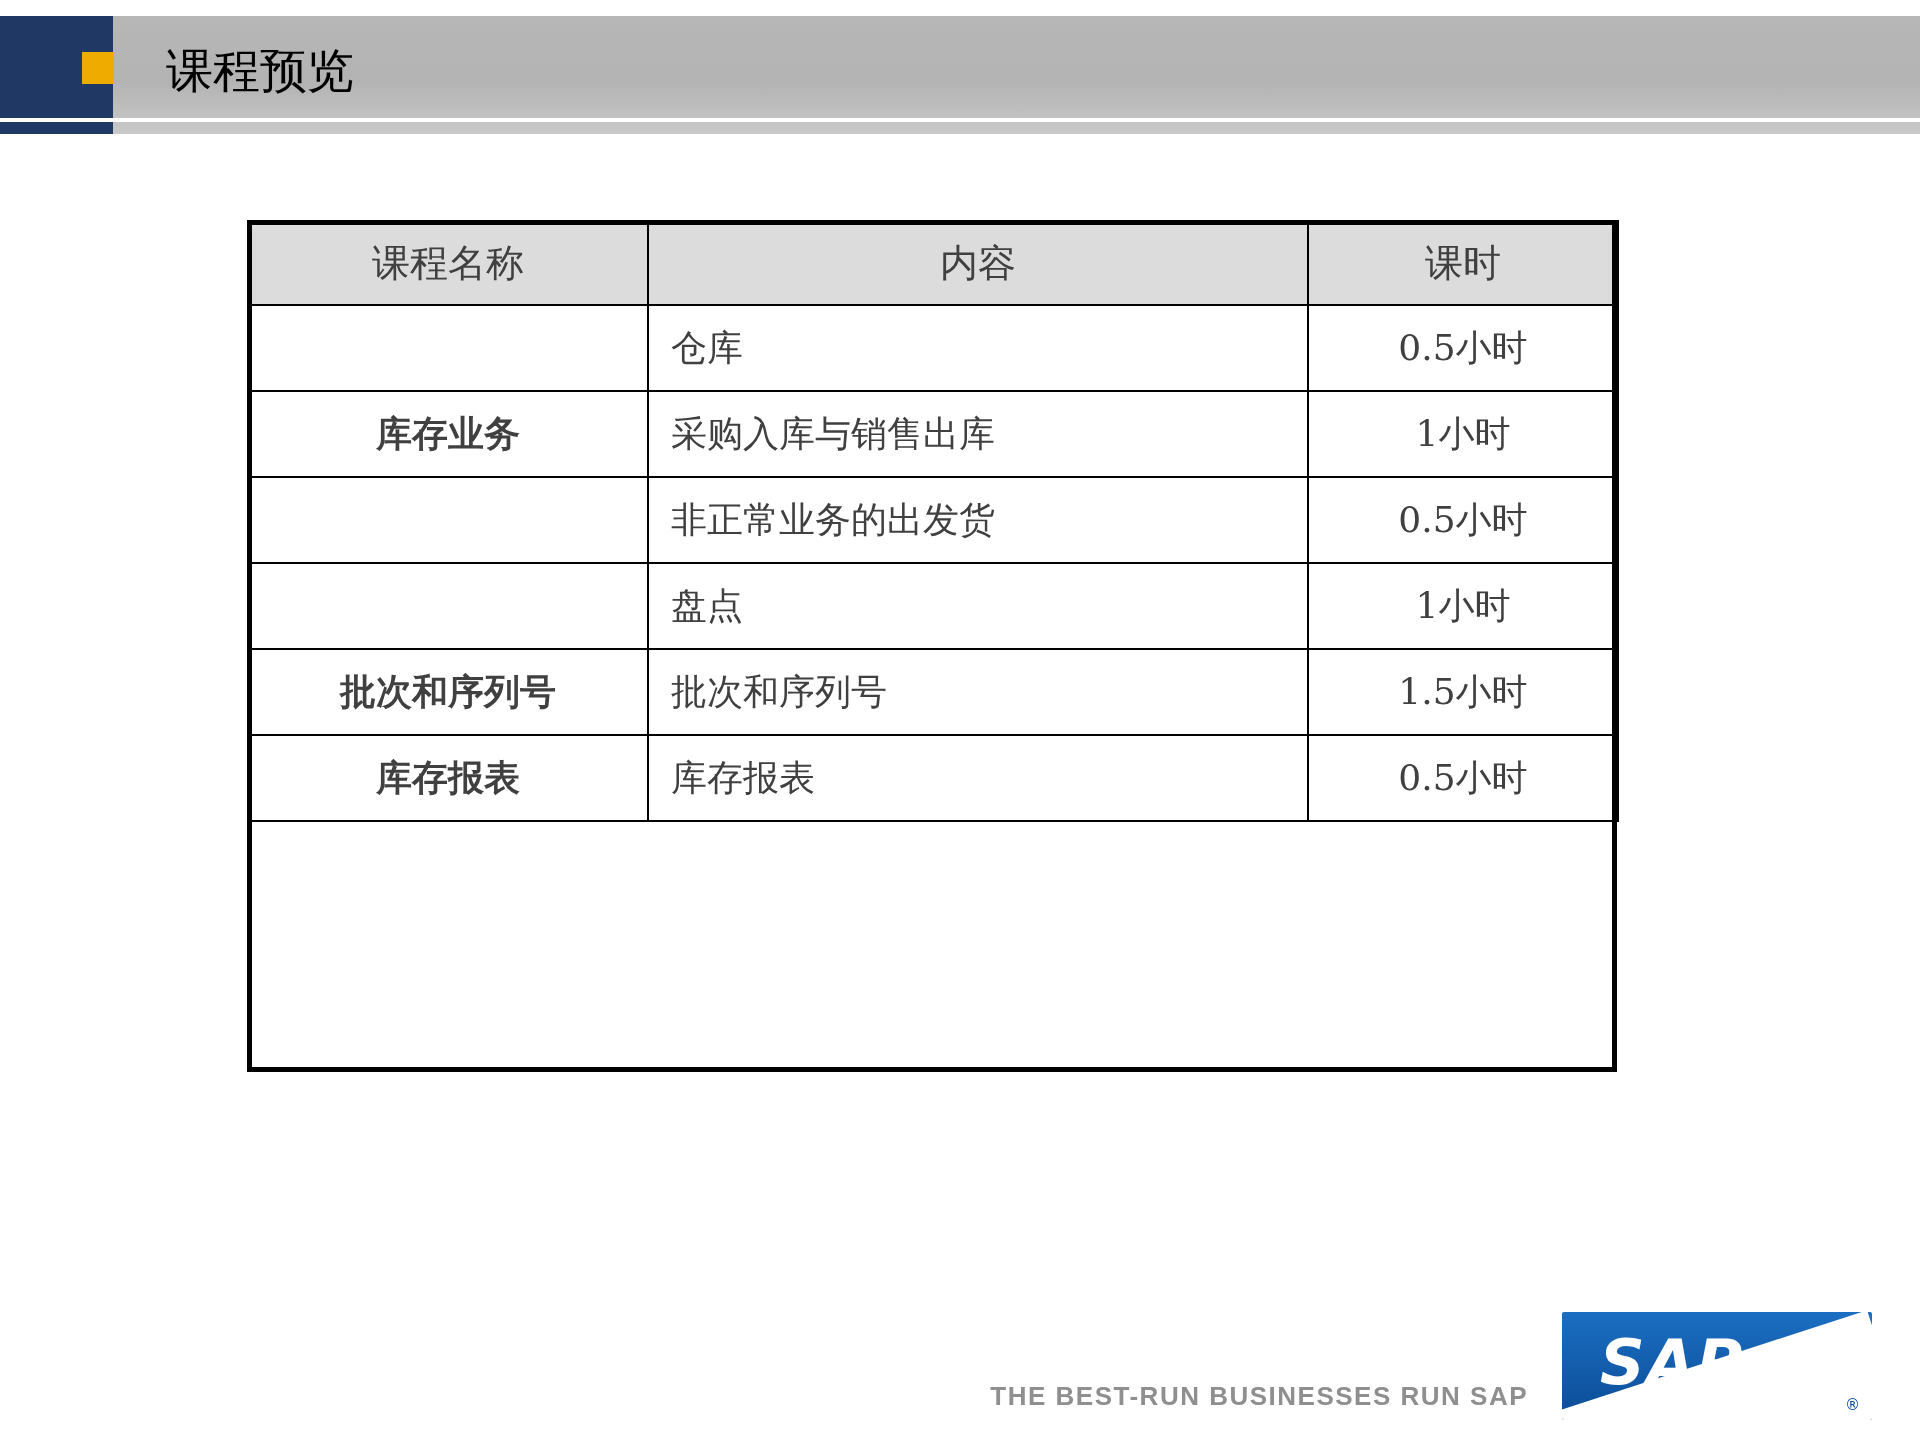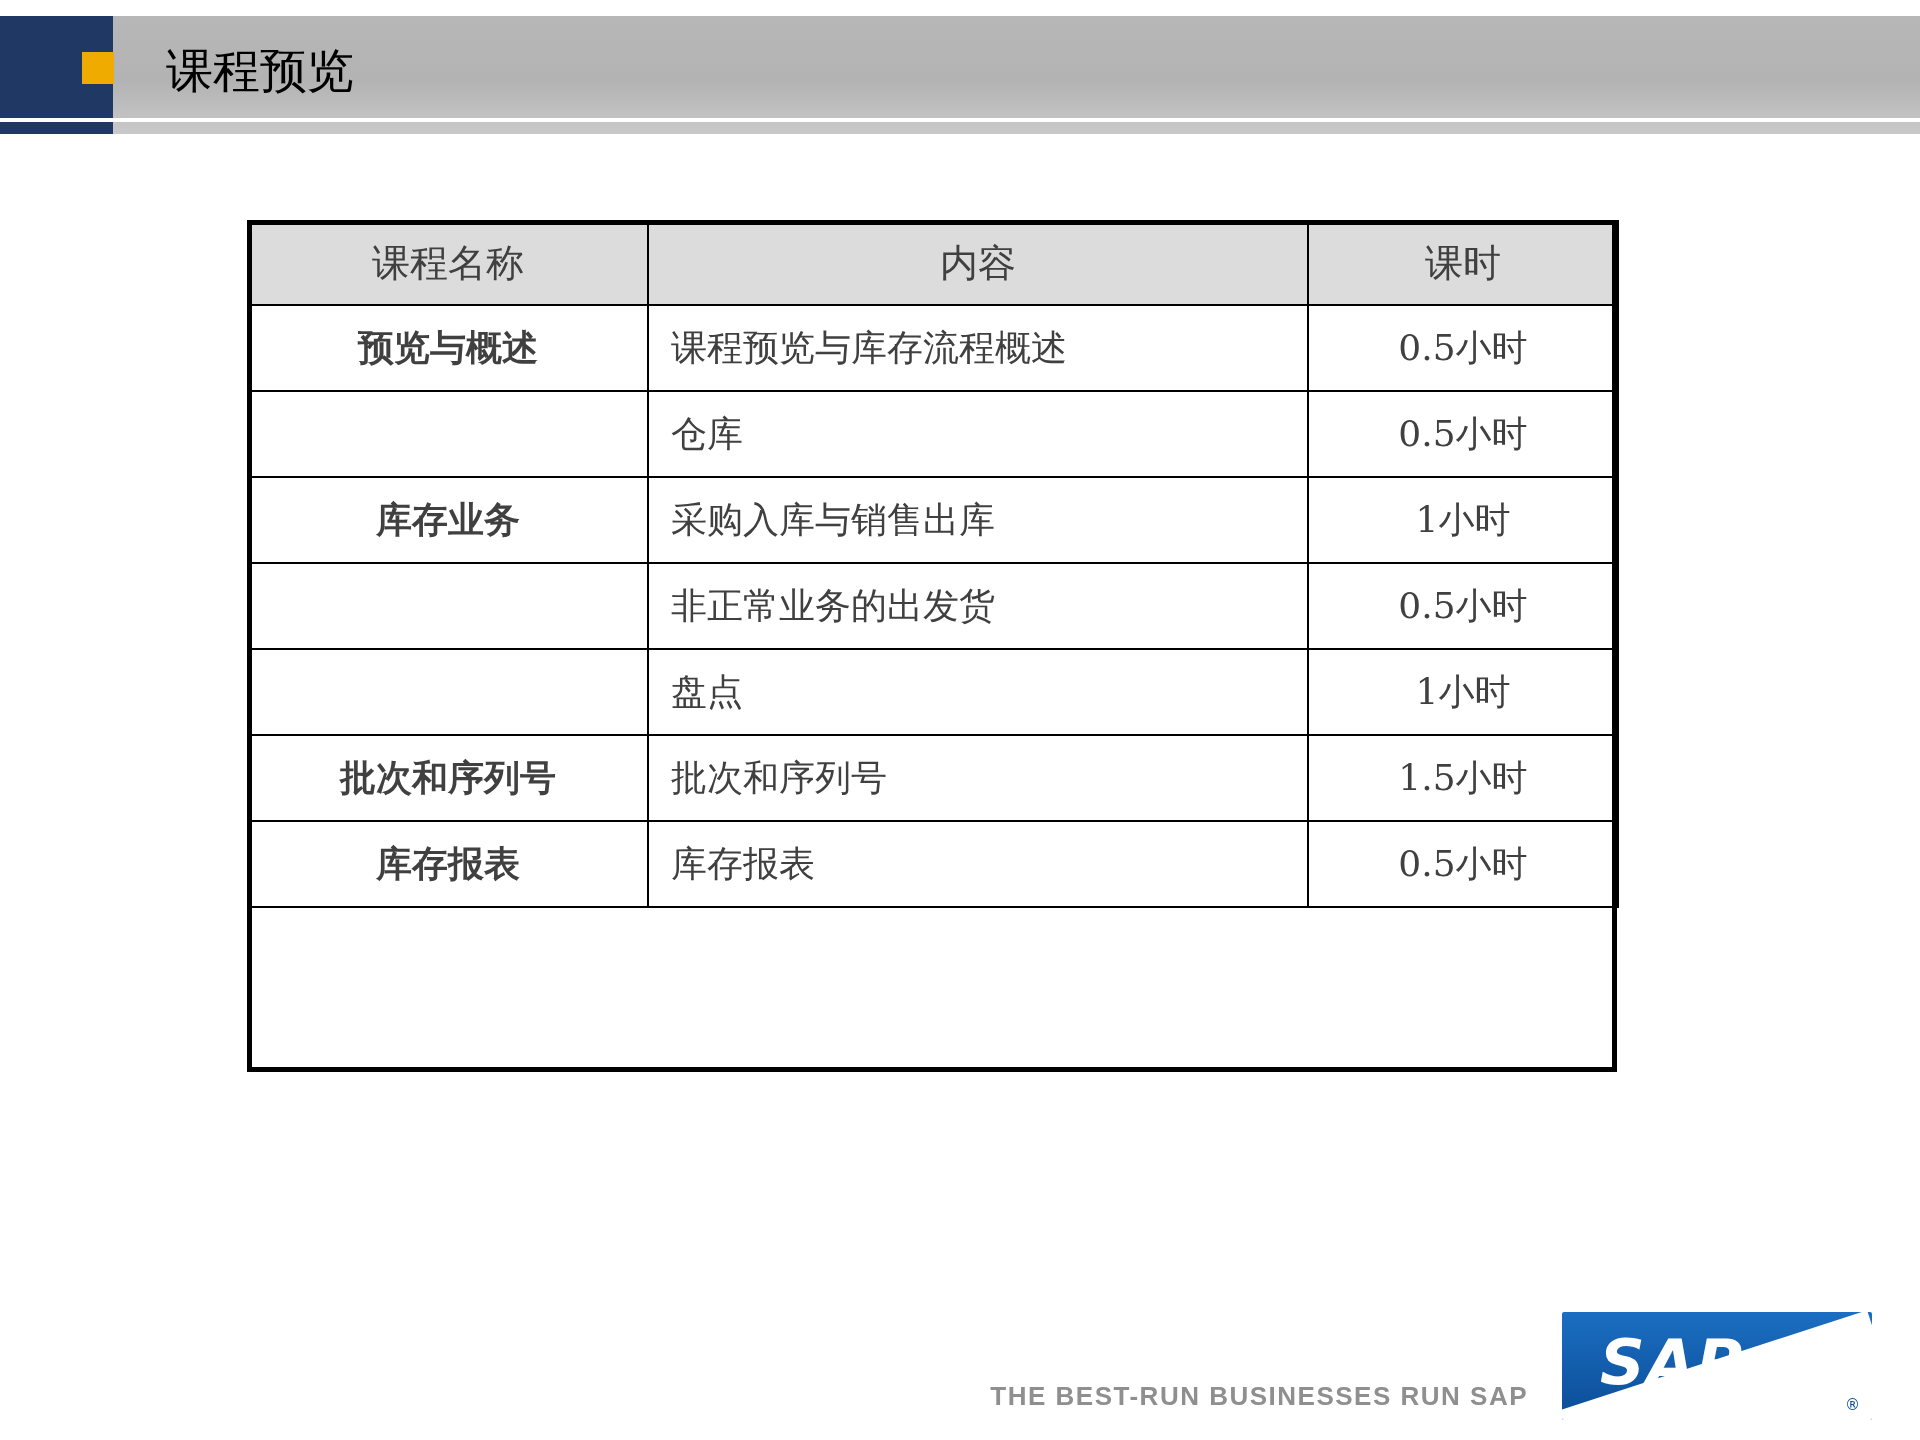--- a/index.html
+++ b/index.html
@@ -193,25 +193,20 @@
     </colgroup>
     <thead>
       <tr>
         <td>课程名称</td>
         <td>内容</td>
         <td>课时</td>
       </tr>
     </thead>
     <tbody>
       <tr>
-        <td class="cell-name">预览与概述</td>
-        <td class="cell-content">课程预览与库存流程概述</td>
-        <td class="cell-hours">0.5小时</td>
-      </tr>
-      <tr>
         <td class="cell-name"></td>
         <td class="cell-content">仓库</td>
         <td class="cell-hours">0.5小时</td>
       </tr>
       <tr>
         <td class="cell-name">库存业务</td>
         <td class="cell-content">采购入库与销售出库</td>
         <td class="cell-hours">1小时</td>
       </tr>
       <tr>

